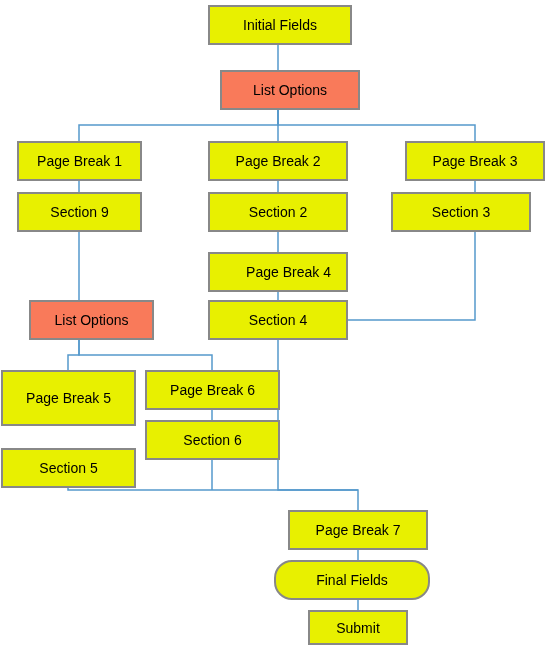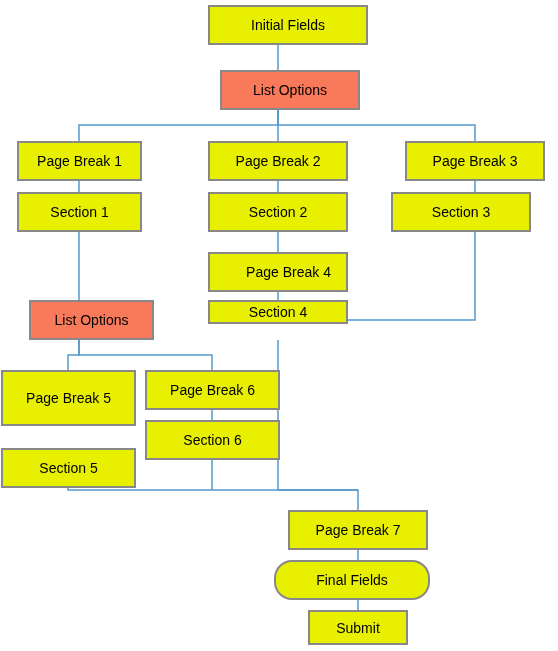--- a/index.html
+++ b/index.html
@@ -98,41 +98,41 @@
 
     <polyline points="68,460 68,490 358,490"></polyline>
 
     <polyline points="212,460 212,490"></polyline>
 
     <line x1="358" y1="550" x2="358" y2="560"></line>
 
     <line x1="358" y1="600" x2="358" y2="610"></line>
   </svg>
 
-  <div class="node node-yellow" style="left:208px;top:5px;width:160px;height:40px;">Initial Fields</div>
+  <div class="node node-yellow" style="left:208px;top:5px;width:144px;height:40px;">Initial Fields</div>
 
   <div class="node node-orange" style="left:208px;top:70px;width:140px;height:40px;">List Options</div>
 
   <div class="node node-yellow" style="left:17px;top:141px;width:125px;height:40px;">Page Break 1</div>
 
   <div class="node node-yellow" style="left:208px;top:141px;width:140px;height:40px;">Page Break 2</div>
 
   <div class="node node-yellow" style="left:405px;top:141px;width:140px;height:40px;">Page Break 3</div>
 
-  <div class="node node-yellow" style="left:17px;top:192px;width:125px;height:40px;">Section 1</div>
+  <div class="node node-yellow" style="left:17px;top:192px;width:125px;height:40px;">Section 9</div>
 
   <div class="node node-yellow" style="left:208px;top:192px;width:140px;height:40px;">Section 2</div>
 
   <div class="node node-yellow" style="left:391px;top:192px;width:140px;height:40px;">Section 3</div>
 
   <div class="node node-yellow" style="left:208px;top:252px;width:140px;height:40px;padding-left:29px;">Page Break 4</div>
 
   <div class="node node-orange" style="left:17px;top:300px;width:125px;height:40px;">List Options</div>
 
-  <div class="node node-yellow" style="left:208px;top:300px;width:140px;height:24px;">Section 4</div>
+  <div class="node node-yellow" style="left:208px;top:300px;width:140px;height:40px;">Section 4</div>
 
   <div class="node node-yellow" style="left:1px;top:370px;width:135px;height:56px;">Page Break 5</div>
 
   <div class="node node-yellow" style="left:145px;top:370px;width:135px;height:40px;">Page Break 6</div>
 
   <div class="node node-yellow" style="left:1px;top:420px;width:135px;height:40px;margin-top:28px;">Section 5</div>
 
   <div class="node node-yellow" style="left:145px;top:420px;width:135px;height:40px;">Section 6</div>
 
   <div class="node node-yellow" style="left:288px;top:510px;width:140px;height:40px;">Page Break 7</div>

